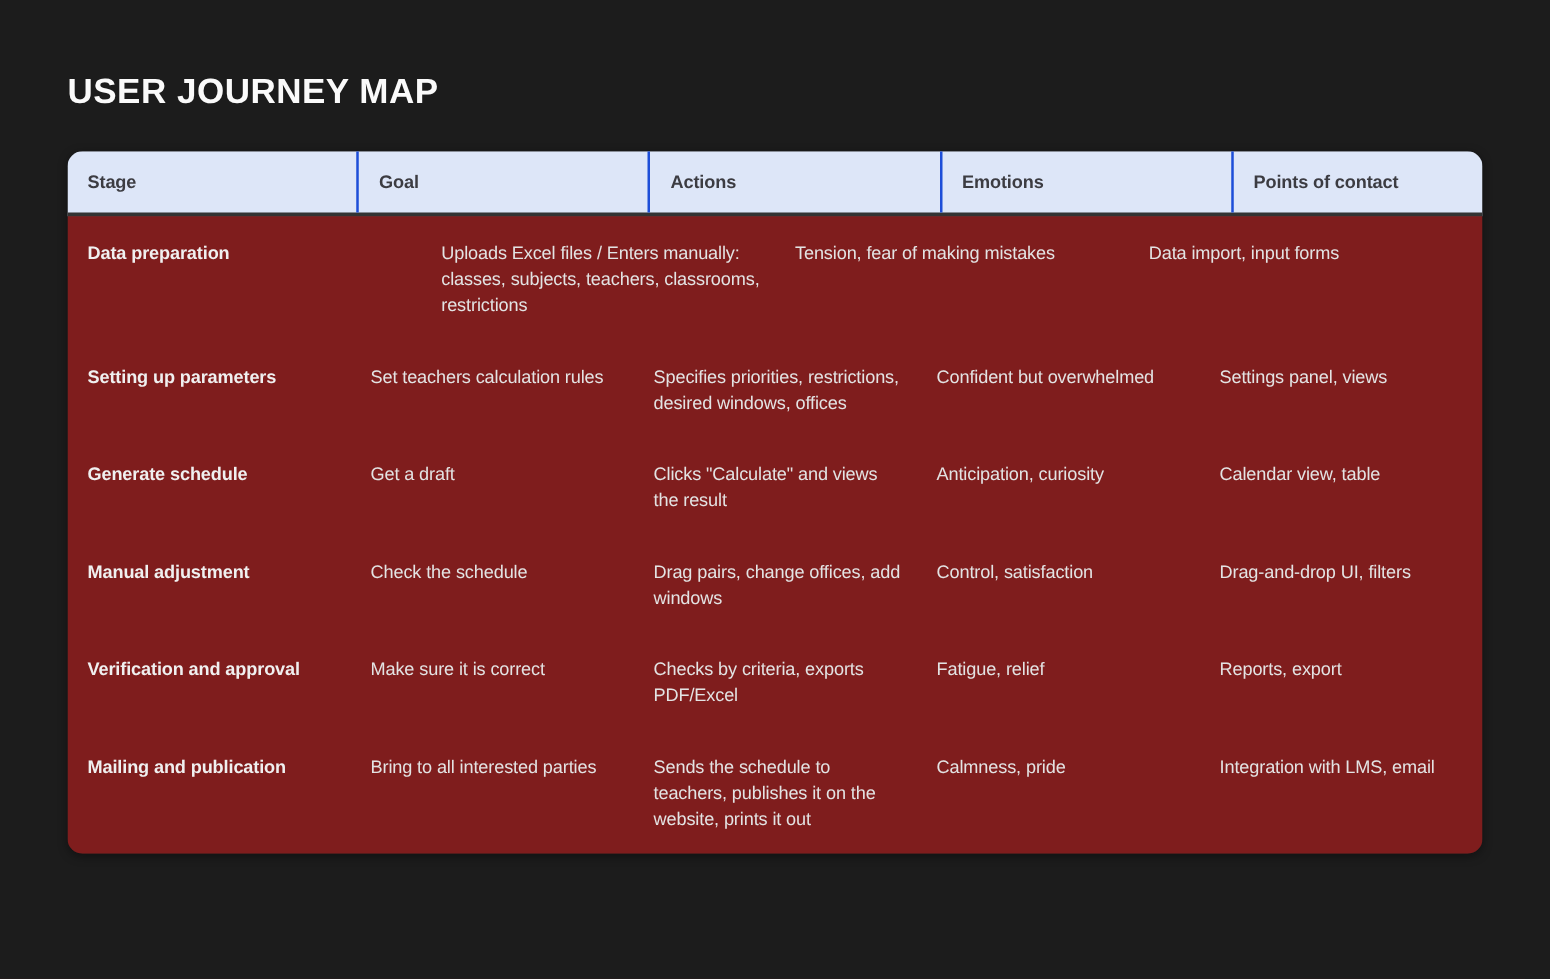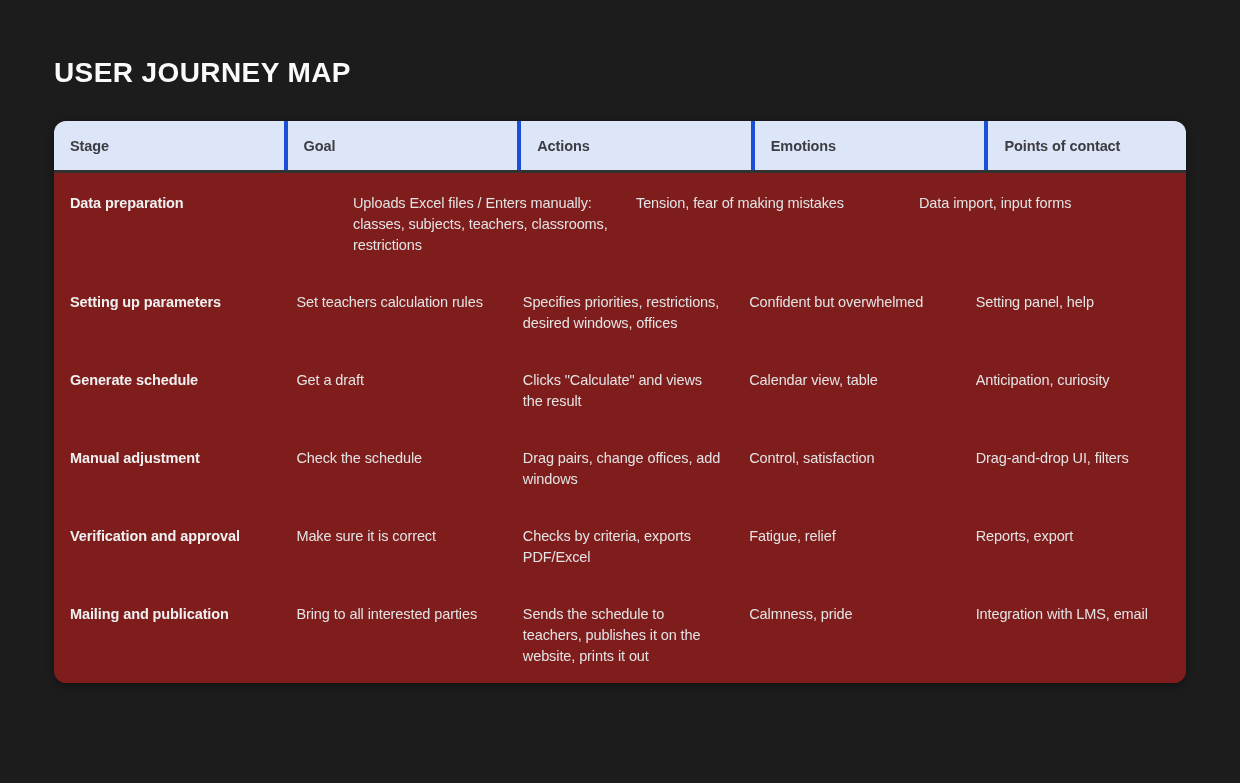--- a/index.html
+++ b/index.html
@@ -44,21 +44,21 @@
     flex: 1 1 0;
     display: flex;
     align-items: center;
     padding: 0 16px;
     font-size: 14.5px;
     font-weight: 700;
     color: #3c3c42;
     letter-spacing: -0.1px;
   }
   .th + .th {
-    border-left: 4px solid #1d4ed8;
+    border-left: 2px solid #1d4ed8;
   }
   .tbody {
     background: #7f1d1d;
   }
   .tr {
     display: flex;
   }
   .td {
     flex: 1 1 0;
     padding: 20px 10px 16px 16px;
@@ -97,29 +97,29 @@
         <div class="td">Uploads Excel files / Enters manually: classes, subjects, teachers, classrooms, restrictions</div>
         <div class="td">Tension, fear of making mistakes</div>
         <div class="td">Data import, input forms</div>
       </div>
 
       <div class="tr">
         <div class="td stage-cell">Setting up parameters</div>
         <div class="td">Set teachers calculation rules</div>
         <div class="td">Specifies priorities, restrictions, desired windows, offices</div>
         <div class="td">Confident but overwhelmed</div>
-        <div class="td">Setting panel, help</div>
+        <div class="td">Settings panel, views</div>
       </div>
 
       <div class="tr">
         <div class="td stage-cell">Generate schedule</div>
         <div class="td">Get a draft</div>
         <div class="td">Clicks "Calculate" and views the result</div>
+        <div class="td">Anticipation, curiosity</div>
         <div class="td">Calendar view, table</div>
-        <div class="td">Anticipation, curiosity</div>
       </div>
 
       <div class="tr">
         <div class="td stage-cell">Manual adjustment</div>
         <div class="td">Check the schedule</div>
         <div class="td">Drag pairs, change offices, add windows</div>
         <div class="td">Control, satisfaction</div>
         <div class="td">Drag-and-drop UI, filters</div>
       </div>
 

